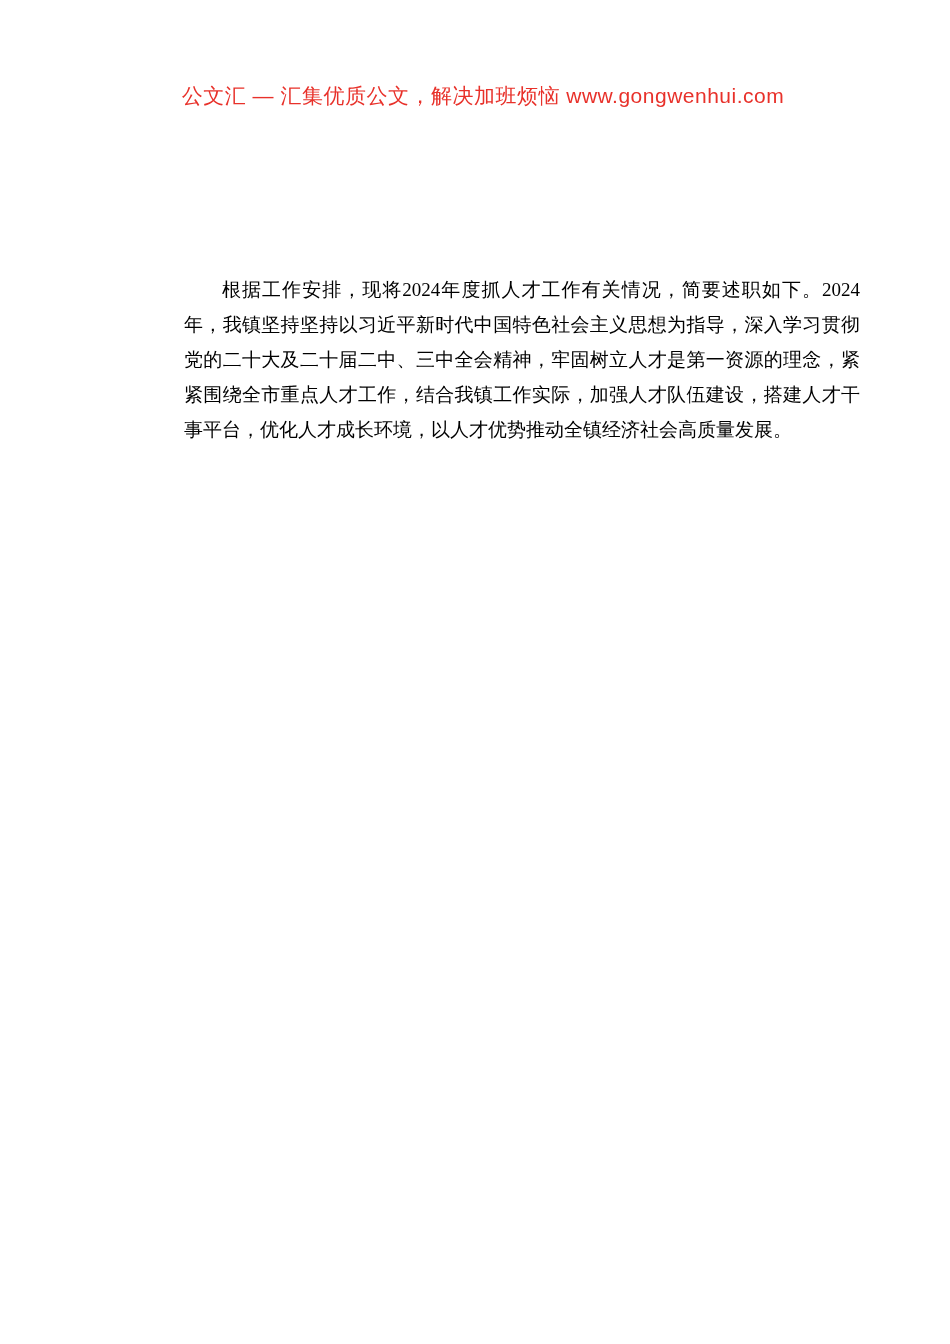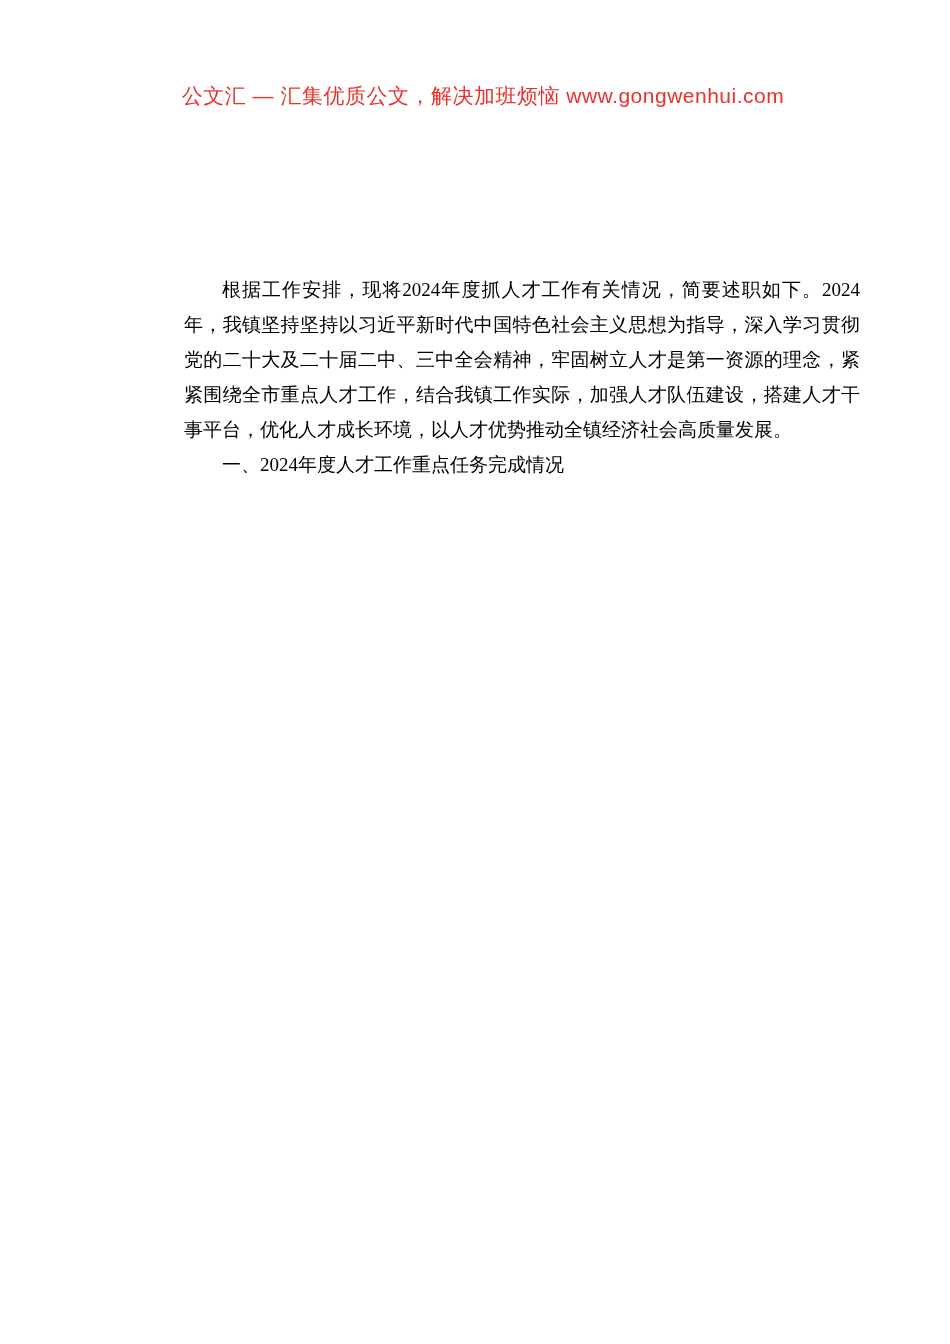--- a/index.html
+++ b/index.html
@@ -65,15 +65,14 @@
 </style>
 </head>
 <body>
 
 <div class="page">
   <div class="banner">公文汇 — 汇集优质公文，解决加班烦恼 www.gongwenhui.com</div>
 
 
   <div class="doc-body">
     <p>根据工作安排，现将2024年度抓人才工作有关情况，简要述职如下。2024年，我镇坚持坚持以习近平新时代中国特色社会主义思想为指导，深入学习贯彻党的二十大及二十届二中、三中全会精神，牢固树立人才是第一资源的理念，紧紧围绕全市重点人才工作，结合我镇工作实际，加强人才队伍建设，搭建人才干事平台，优化人才成长环境，以人才优势推动全镇经济社会高质量发展。</p>
-    <p>一、2024年度人才工作重点任务完成情况</p>
   </div>
 </div>
 
 </body></html>

